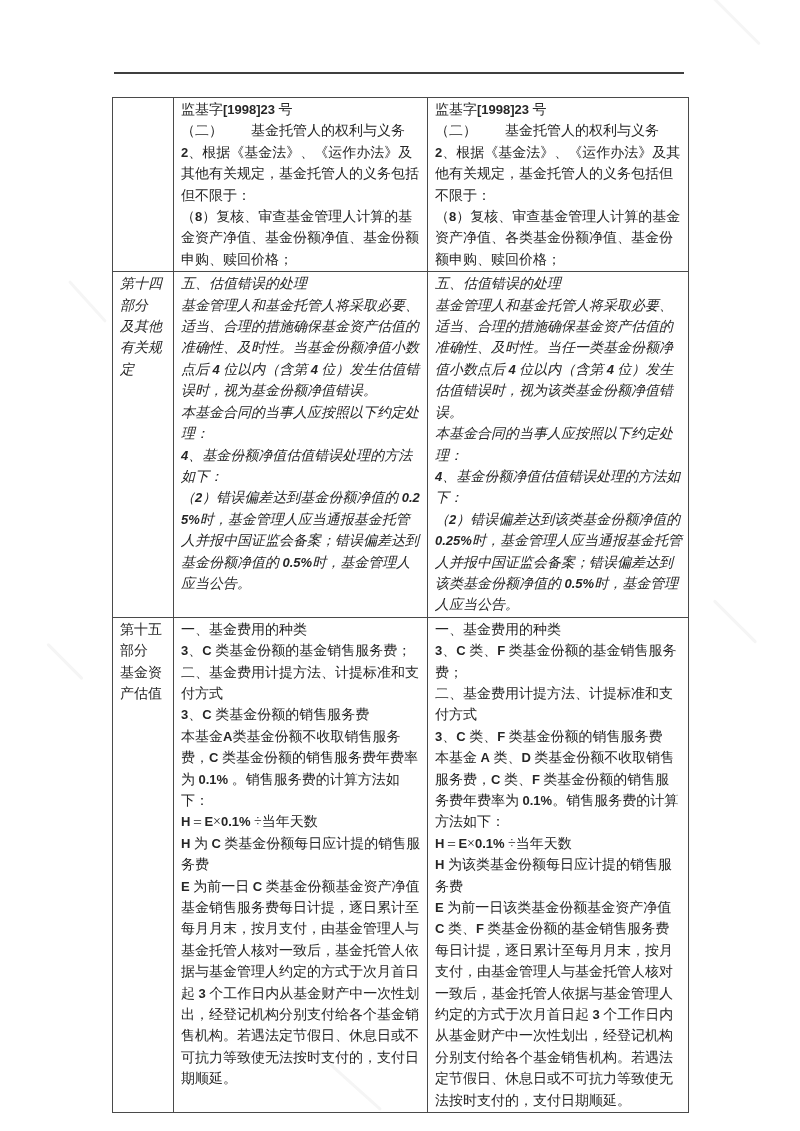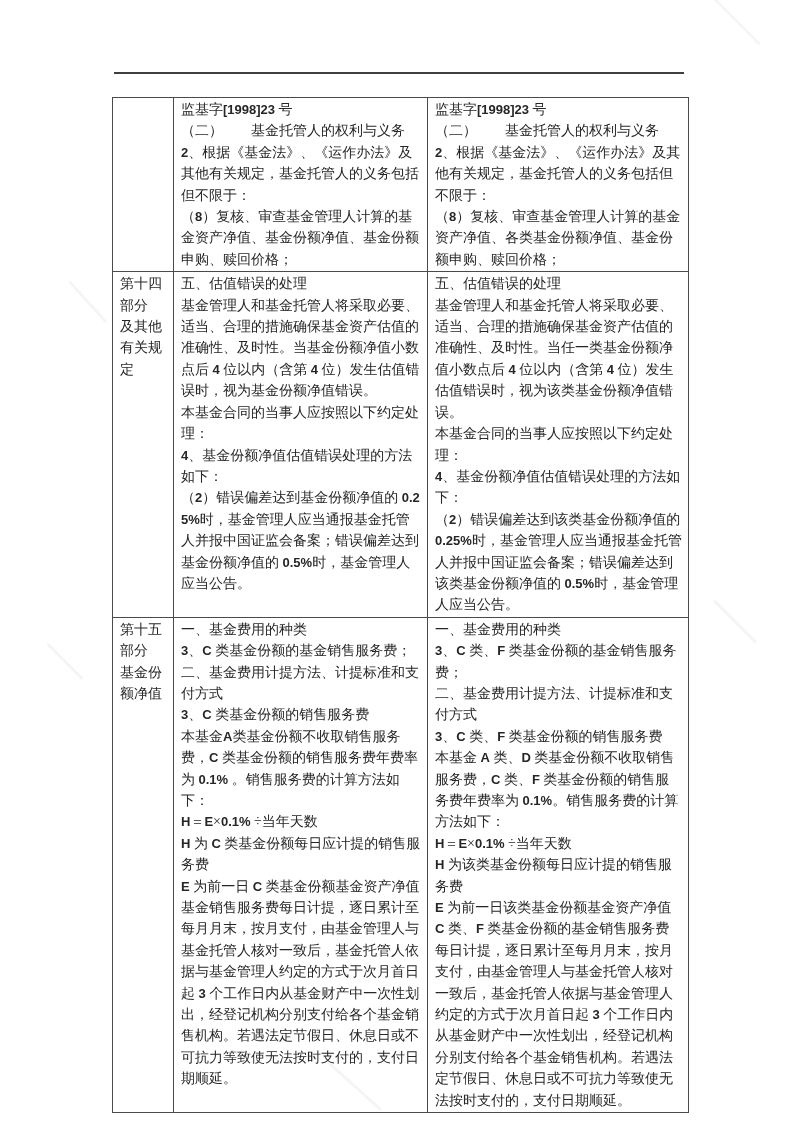--- a/index.html
+++ b/index.html
@@ -37,21 +37,21 @@
     overflow: hidden;
   }
   td.label-cell { padding: 1px 4px 1px 6px; }
   .para, .label-line { margin: 0; word-break: break-all; }
   .lat {
     font-family: "Liberation Sans", "DejaVu Sans", sans-serif;
     font-weight: 600;
     font-size: 13px;
   }
   tr.row-1 td { height: 171px; }
-  tr.row-2 td { height: 311px; }
+  tr.row-2 td { height: 311px; font-style: italic; }
   tr.row-3 td { height: 443px; border-radius: 10px; }
   
   .streak {
     position: absolute;
     background: rgba(120,120,120,0.07);
     transform: rotate(45deg);
     border-radius: 2px;
     pointer-events: none;
   }
   .s1 { left: 700px; top: 18px;  width: 70px; height: 3px; }
@@ -114,21 +114,21 @@
             <div class="para">五、估值错误的处理</div>
             <div class="para">基金管理人和基金托管人将采取必要、适当、合理的措施确保基金资产估值的准确性、及时性。当任一类基金份额净值小数点后 <span class="lat">4</span> 位以内（含第 <span class="lat">4</span> 位）发生估值错误时，视为该类基金份额净值错误。</div>
             <div class="para">本基金合同的当事人应按照以下约定处理：</div>
             <div class="para"><span class="lat">4</span>、基金份额净值估值错误处理的方法如下：</div>
             <div class="para">（<span class="lat">2</span>）错误偏差达到该类基金份额净值的 <span class="lat">0.25%</span>时，基金管理人应当通报基金托管人并报中国证监会备案；错误偏差达到该类基金份额净值的 <span class="lat">0.5%</span>时，基金管理人应当公告。</div>
           </td>
       </tr>
       <tr class="row-3">
         <td class="label-cell">
           <div class="label-line">第十五部分</div>
-          <div class="label-line">基金份额净值</div>
+          <div class="label-line">基金资产估值</div>
         </td>
         <td class="text-cell">
             <div class="para">一、基金费用的种类</div>
             <div class="para"><span class="lat">3</span>、<span class="lat">C</span> 类基金份额的基金销售服务费；</div>
             <div class="para">二、基金费用计提方法、计提标准和支付方式</div>
             <div class="para"><span class="lat">3</span>、<span class="lat">C</span> 类基金份额的销售服务费</div>
             <div class="para">本基金<span class="lat">A</span>类基金份额不收取销售服务费，<span class="lat">C</span> 类基金份额的销售服务费年费率为 <span class="lat">0.1%</span> 。销售服务费的计算方法如下：</div>
             <div class="para"><span class="lat">H</span>＝<span class="lat">E</span>×<span class="lat">0.1%</span> ÷当年天数</div>
             <div class="para"><span class="lat">H</span> 为 <span class="lat">C</span> 类基金份额每日应计提的销售服务费</div>
             <div class="para"><span class="lat">E</span> 为前一日 <span class="lat">C</span> 类基金份额基金资产净值</div>

